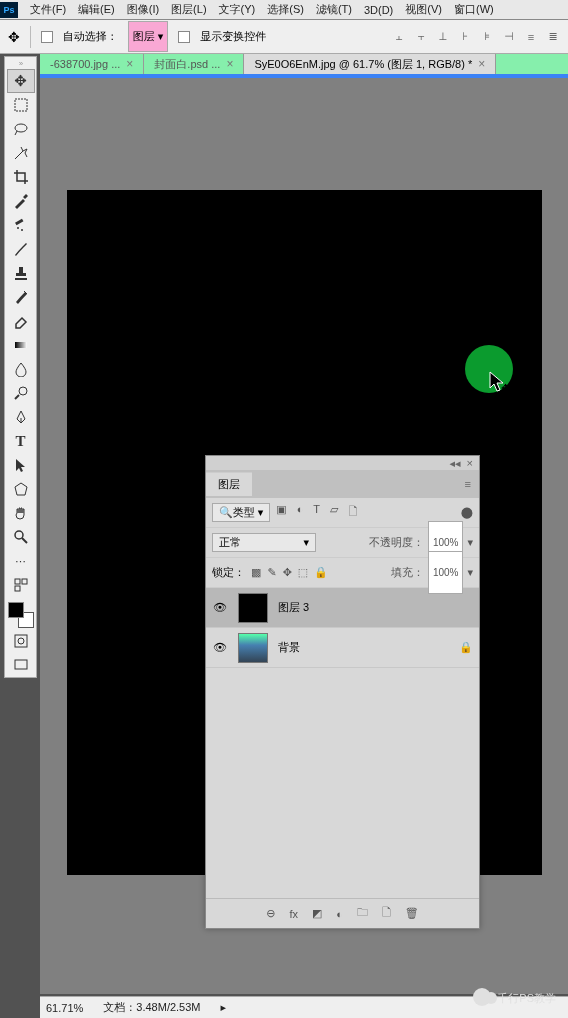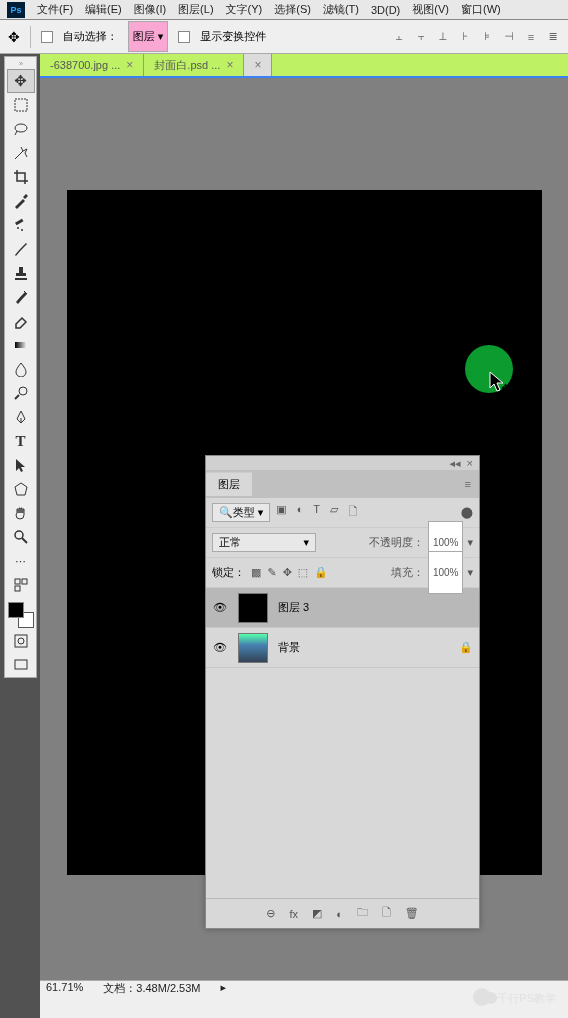--- a/index.html
+++ b/index.html
@@ -1,27 +1,27 @@
 <!DOCTYPE html>
 <html><head>
 <meta charset="utf-8">
 <style>
 *{box-sizing:border-box;margin:0;padding:0;font-family:"Microsoft YaHei",sans-serif;font-size:11px;-webkit-user-select:none;user-select:none}
 body{width:568px;height:1018px;background:#525252;overflow:hidden;position:relative}
-.menubar{height:20px;background:#e8e8e8;display:flex;align-items:center;border-bottom:1px solid #888;padding-left:7px}
+.menubar{height:20px;background:#e8e8e8;display:flex;align-items:center;border-bottom:1px solid #888;padding-left:0}
 .ps-logo{width:18px;height:16px;background:#001e36;color:#31a8ff;font-weight:bold;font-size:9px;display:flex;align-items:center;justify-content:center;margin-right:6px}
 .menu-item{padding:2px 6px;color:#222;cursor:default}
 .optbar{height:34px;background:#efefef;display:flex;align-items:center;padding:0 8px;gap:10px;border-bottom:1px solid #aaa}
 .optbar .move-ico{font-size:14px}
 .opt-sep{width:1px;height:22px;background:#bbb}
 .checkbox{width:12px;height:12px;border:1px solid #888;background:#fff}
 .opt-select{border:1px solid #aaa;padding:7px 4px;background:#f9a8d4;font-size:11px;display:inline-block}
 .opt-icons{display:flex;gap:8px;margin-left:auto;color:#666}
 .opt-icons span{width:14px;height:14px;display:flex;align-items:center;justify-content:center}
-.tabstrip{height:24px;background:#bef264;display:flex;border-bottom:2px solid #3b82f6;margin-left:40px}
+.tabstrip{height:24px;background:#86efac;display:flex;border-bottom:4px solid #3b82f6;margin-left:40px}
 .tab{padding:4px 10px;display:flex;align-items:center;gap:6px;border-right:1px solid #999;color:#555;font-size:11px}
 .tab.smaller{font-size:10px}
 .tab.active{background:#dcdcdc;color:#000}
 .tab .x{color:#777;font-size:12px}
 .workspace{position:absolute;left:40px;top:78px;right:0;bottom:24px;background:#808080}
 .toolbar{position:absolute;left:4px;top:56px;width:33px;background:#efefef;border:1px solid #aaa;display:flex;flex-direction:column;align-items:center;padding-top:2px;z-index:5}
 .toolbar .grip{width:100%;height:10px;text-align:center;color:#999;font-size:8px;letter-spacing:-1px}
 .tool{width:28px;height:24px;display:flex;align-items:center;justify-content:center;font-size:15px;color:#333;position:relative}
 .tool.sel{background:#d6d6d6;border:1px solid #999}
 .tool svg{width:16px;height:16px}
@@ -43,21 +43,21 @@
 .lp-row .spn{border:1px solid #aaa;background:#fff;padding:15px 4px;font-size:10px;display:inline-block}
 .lp-row .ico{color:#555}
 .icostrip{display:flex;gap:10px;color:#555;font-size:12px}
 .layer{height:40px;display:flex;align-items:center;padding:0 6px;gap:10px;border-bottom:1px solid #c8c8c8}
 .layer.selcd{background:#b8b8b8}
 .eye{width:16px;text-align:center}
 .thumb{width:30px;height:30px;border:1px solid #777;background:#000}
 .thumb.bg{background:linear-gradient(180deg,#5fa 0%,#4680b0 40%,#345 100%)}
 .lock{margin-left:auto;color:#666}
 .lp-bottom{height:30px;display:flex;align-items:center;justify-content:center;gap:14px;color:#555;border-top:1px solid #bbb;margin-top:230px}
-.status{position:absolute;left:40px;bottom:0;right:0;height:38px;background:#efefef;border-top:1px solid #aaa;display:flex;padding:0 6px;gap:20px;color:#222;font-size:11px}
+.status{position:absolute;left:40px;bottom:0;right:0;height:22px;background:#efefef;border-top:1px solid #aaa;display:flex;align-items:center;padding:0 6px;gap:20px;color:#222;font-size:11px}
 .watermark{position:absolute;right:12px;bottom:12px;color:#e0e0e0;font-size:12px;display:flex;align-items:flex-end;gap:6px;z-index:2}
 .wm-ico{width:18px;height:18px;border-radius:50%;background:#e0e0e0;position:relative}
 .wm-ico:after{content:"";position:absolute;right:-6px;bottom:2px;width:12px;height:12px;border-radius:50%;background:#e0e0e0}
 </style>
 </head>
 <body>
 
 <div class="menubar">
   <div class="ps-logo">Ps</div>
   <div class="menu-item">文件(F)</div>
@@ -95,20 +95,21 @@
 <div class="tabstrip">
   <div class="tab smaller">
       <span>-638700.jpg ...</span>
       <span class="x">×</span>
     </div>
   <div class="tab smaller">
       <span>封面白.psd ...</span>
       <span class="x">×</span>
     </div>
   <div class="tab active">
+      <span>SyE0O6EnM.jpg @ 61.7% (图层 1, RGB/8) *</span>
       <span class="x">×</span>
     </div>
 </div>
 
 <div class="toolbar">
   <div class="grip">››</div>
   <div class="tool sel">✥</div>
   <div class="tool">
       <svg viewBox="0 0 16 16">
         <rect x="2" y="2" width="12" height="12" fill="none" stroke="#333" stroke-dasharray="2,1"></rect>

